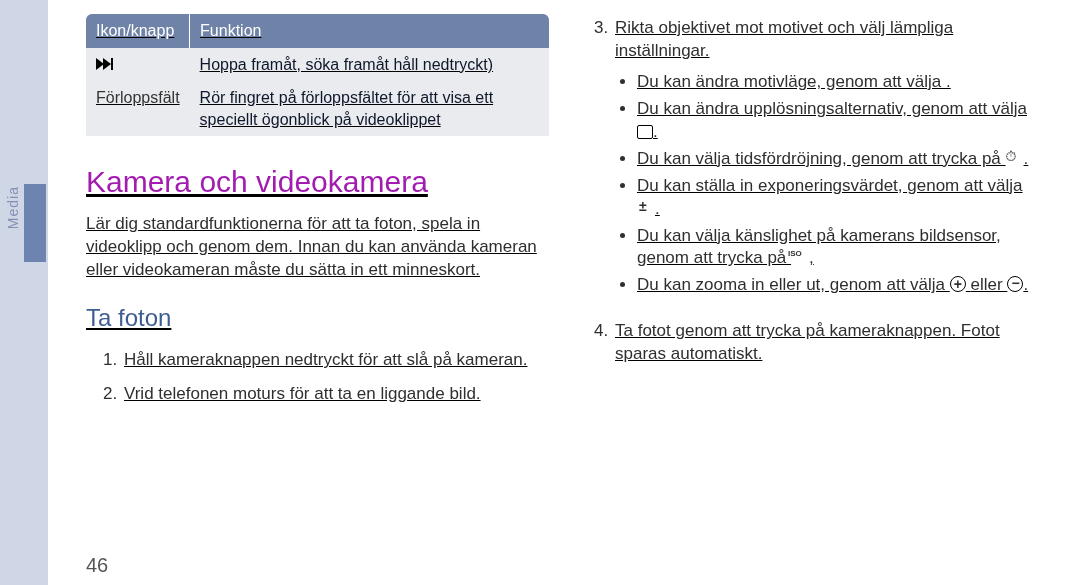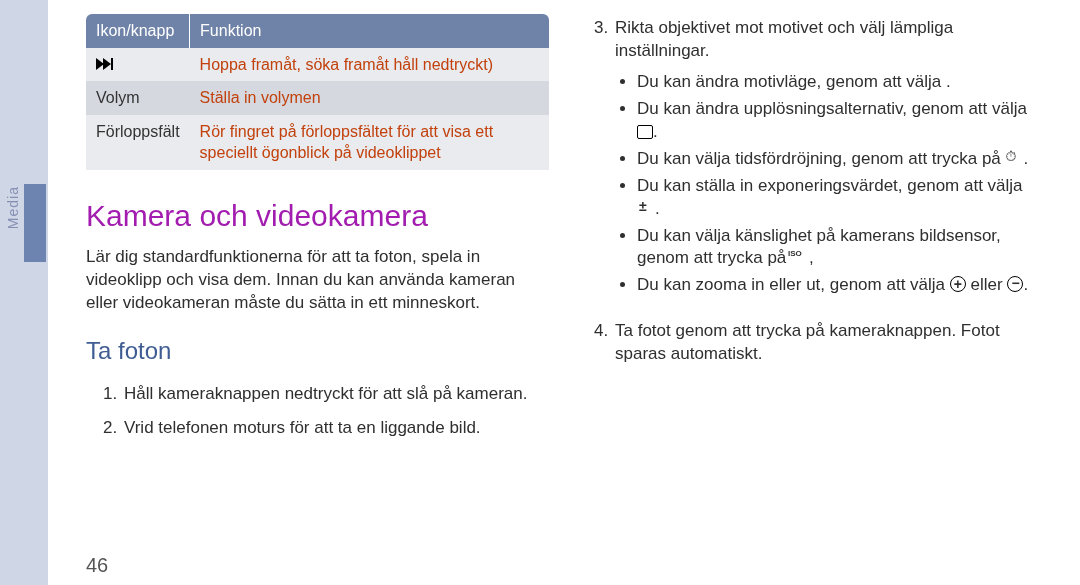--- a/index.html
+++ b/index.html
@@ -16,30 +16,30 @@
     position: absolute; left: 24px; top: 184px; width: 22px; height: 78px;
     background: #6e84b0;
   }
   .side-label {
     position: absolute; left: 5px; top: 186px;
     writing-mode: vertical-rl; transform: rotate(180deg);
     font-size: 14px; letter-spacing: 1px; color: #8690b4;
   }
   .content {
     position: absolute; left: 86px; top: 14px; right: 40px; bottom: 20px;
-    display: flex; gap: 28px;
+    display: flex; gap: 28px; text-decoration: underline;
   }
   .col { flex: 1 1 0; font-size: 17px; color: #2f2f2f; line-height: 1.35; }
   .col-left table { width: 100%; border-collapse: collapse; font-size: 16px; }
   .col-left th { background: #6f83a8; color: #fff; text-align: left; padding: 6px 10px; font-weight: 400; }
   .col-left th:first-child { border-top-left-radius: 6px; border-right: 1px solid #fff; }
   .col-left th:last-child  { border-top-right-radius: 6px; }
   .col-left td { padding: 6px 10px; vertical-align: top; }
   .col-left td:first-child { color: #333; }
-  .col-left td:last-child  { color: #c2410c; }
+  .col-left td:last-child  { color: #0f172a; }
   .row-odd  td { background: #e9ebef; }
   .row-even td { background: #d5d8df; }
   .h1 { font-size: 30px; font-weight: 300; color: #a21caf; margin: 26px 0 10px 0; }
   .h2 { font-size: 24px; font-weight: 400; color: #3f5d93; margin: 20px 0 12px 0; }
   ol { margin-left: 36px; }
   ol > li { padding: 3px 0 8px 2px; }
   .bullets { list-style: disc; margin: 6px 0 10px 22px; }
   .bullets li { padding: 2px 0; }
   .page-num { position: absolute; left: 86px; bottom: 8px; font-size: 20px; color: #555; }
   .ficon { display: inline-block; width: 18px; height: 16px; vertical-align: -2px; position: relative; }
@@ -80,33 +80,29 @@
           <tr>
         <th>Ikon/knapp</th>
         <th>Funktion</th>
       </tr>
       <tr class="row-odd">
         <td>
           <span class="ficon ff-icon"><span class="bar"></span></span>
         </td>
         <td>Hoppa framåt, söka framåt håll nedtryckt)</td>
       </tr>
-      <tr class="row-even">
-        <td>Volym</td>
-        <td>Ställa in volymen</td>
-      </tr>
       <tr class="row-odd">
         <td>Förloppsfält</td>
         <td>Rör fingret på förloppsfältet för att visa ett speciellt ögonblick på videoklippet</td>
       </tr>
     </tbody>
       </table>
 
     <div class="h1">Kamera och videokamera</div>
-    <p>Lär dig standardfunktionerna för att ta foton, spela in videoklipp och visa dem. Innan du kan använda kameran eller videokameran måste du sätta in ett minneskort.</p>
+    <p>Lär dig standardfunktionerna för att ta foton, spela in videoklipp och genom dem. Innan du kan använda kameran eller videokameran måste du sätta in ett minneskort.</p>
     <div class="h2">Ta foton</div>
     <ol>
       <li>Håll kameraknappen nedtryckt för att slå på kameran.</li>
       <li>Vrid telefonen moturs för att ta en liggande bild.</li>
     </ol>
   </div>
 
   <div class="col col-right">
     <ol start="3">
       <li>

